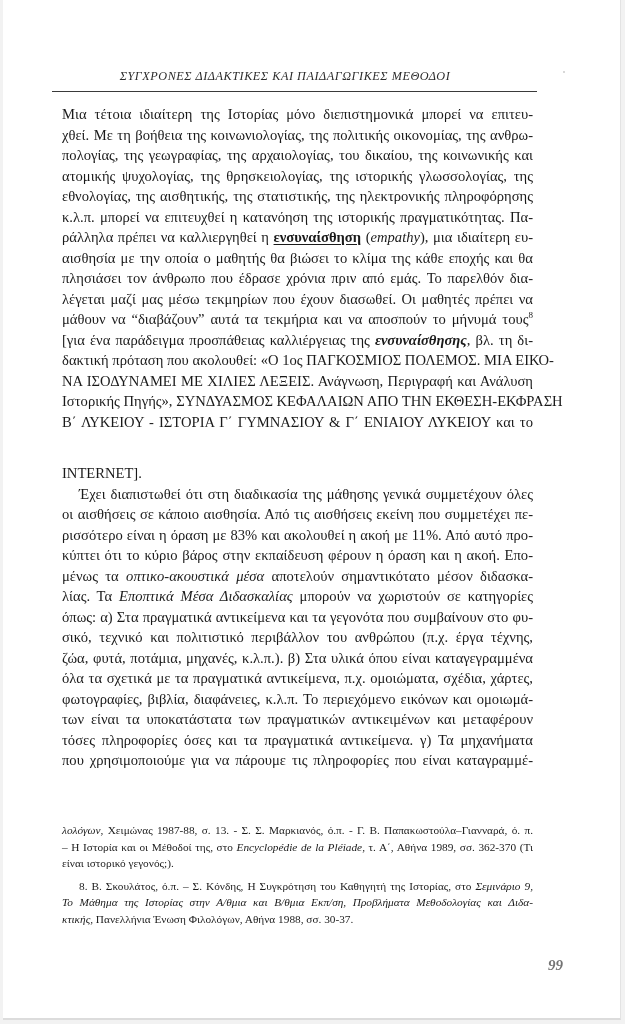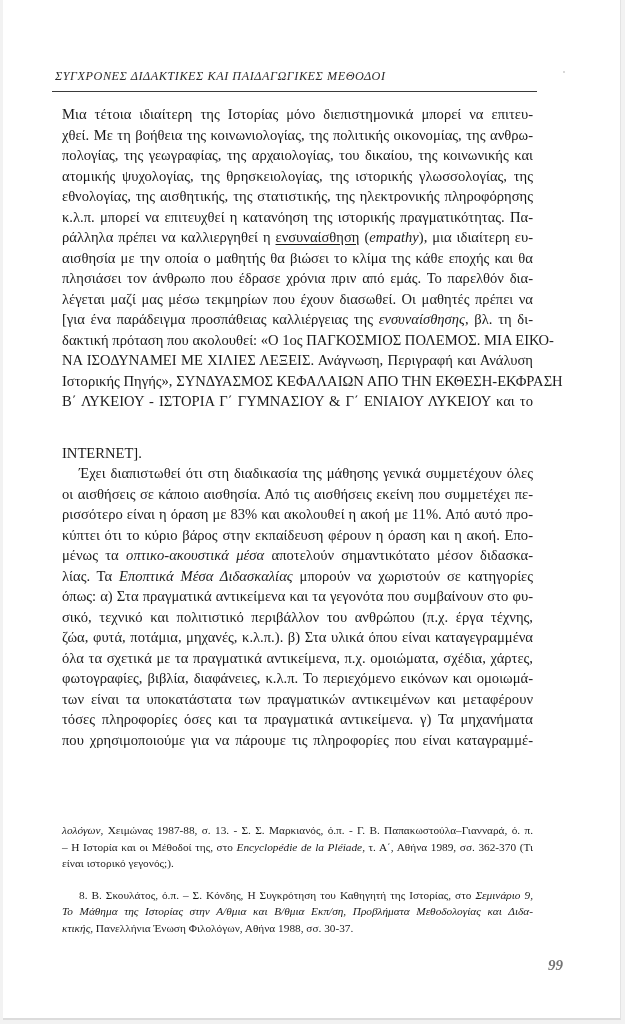--- a/index.html
+++ b/index.html
@@ -20,23 +20,24 @@
       left: 3px;
       top: 0;
       width: 617px;
       height: 1018px;
       background: #ffffff;
       border-right: 1px solid #e3e3e3;
       border-bottom: 2px solid #dcdcdc;
     }
     .running-head {
       position: absolute;
-      left: 52px;
+      left: 44px;
       width: 476px;
       top: 69px;
+      text-align: center;
       font-style: italic;
       font-size: 12.2px;
       letter-spacing: 0.55px;
       color: #2a2a2a;
       white-space: nowrap;
     }
     .head-rule {
       position: absolute;
       left: 49px;
       width: 485px;
@@ -59,41 +60,41 @@
       text-align-last: justify;
       overflow: visible;
     }
     .line.last {
       text-align-last: left;
       margin-top: 31px;
     }
     .line.indent {
       padding-left: 17px;
     }
-    .b { font-weight: normal; }
+    .b { font-weight: bold; }
     .u { text-decoration: underline; text-underline-offset: 2px; }
     .i { font-style: italic; }
     sup { font-size: 9px; line-height: 0; vertical-align: 6px; }
     .notes {
       position: absolute;
       left: 59px;
       width: 471px;
       top: 822px;
     }
     .nline {
       height: 16.5px;
       line-height: 16.5px;
       font-size: 11.3px;
       white-space: nowrap;
       text-align: justify;
       text-align-last: justify;
     }
     .nline.last { text-align-last: left; }
     .nline.indent { padding-left: 17px; }
-    .nline.gap { margin-top: 15px; }
+    .nline.gap { margin-top: 6px; }
     .page-number {
       position: absolute;
       left: 545px;
       top: 957px;
       font-style: italic;
       font-weight: bold;
       font-size: 15px;
       color: #737373;
     }
     .edge-mark {
@@ -120,20 +121,21 @@
       <div class="line">Μια τέτοια ιδιαίτερη της Ιστορίας μόνο διεπιστημονικά μπορεί να επιτευ-</div>
       <div class="line">χθεί. Με τη βοήθεια της κοινωνιολογίας, της πολιτικής οικονομίας, της ανθρω-</div>
       <div class="line">πολογίας, της γεωγραφίας, της αρχαιολογίας, του δικαίου, της κοινωνικής και</div>
       <div class="line">ατομικής ψυχολογίας, της θρησκειολογίας, της ιστορικής γλωσσολογίας, της</div>
       <div class="line">εθνολογίας, της αισθητικής, της στατιστικής, της ηλεκτρονικής πληροφόρησης</div>
       <div class="line">κ.λ.π. μπορεί να επιτευχθεί η κατανόηση της ιστορικής πραγματικότητας. Πα-</div>
       <div class="line"><span>ράλληλα πρέπει να καλλιεργηθεί η </span><span class="b u">ενσυναίσθηση</span><span> (</span><span class="i">empathy</span><span>), μια ιδιαίτερη ευ-</span></div>
       <div class="line">αισθησία με την οποία ο μαθητής θα βιώσει το κλίμα της κάθε εποχής και θα</div>
       <div class="line">πλησιάσει τον άνθρωπο που έδρασε χρόνια πριν από εμάς. Το παρελθόν δια-</div>
       <div class="line">λέγεται μαζί μας μέσω τεκμηρίων που έχουν διασωθεί. Οι μαθητές πρέπει να</div>
+      <div class="line"><span>μάθουν να “διαβάζουν” αυτά τα τεκμήρια και να αποσπούν το μήνυμά τους</span><sup>8</sup></div>
       <div class="line"><span>[για ένα παράδειγμα προσπάθειας καλλιέργειας της </span><span class="b i">ενσυναίσθησης</span><span>, βλ. τη δι-</span></div>
       <div class="line">δακτική πρόταση που ακολουθεί: «Ο 1ος ΠΑΓΚΟΣΜΙΟΣ ΠΟΛΕΜΟΣ. ΜΙΑ ΕΙΚΟ-</div>
       <div class="line">ΝΑ ΙΣΟΔΥΝΑΜΕΙ ΜΕ ΧΙΛΙΕΣ ΛΕΞΕΙΣ. Ανάγνωση, Περιγραφή και Ανάλυση</div>
       <div class="line">Ιστορικής Πηγής», ΣΥΝΔΥΑΣΜΟΣ ΚΕΦΑΛΑΙΩΝ ΑΠΟ ΤΗΝ ΕΚΘΕΣΗ-ΕΚΦΡΑΣΗ</div>
       <div class="line">Β΄ ΛΥΚΕΙΟΥ - ΙΣΤΟΡΙΑ Γ΄ ΓΥΜΝΑΣΙΟΥ &amp; Γ΄ ΕΝΙΑΙΟΥ ΛΥΚΕΙΟΥ και το</div>
       <div class="line last">INTERNET].</div>
     </div>
 
     <div>
       <div class="line indent">Έχει διαπιστωθεί ότι στη διαδικασία της μάθησης γενικά συμμετέχουν όλες</div>

